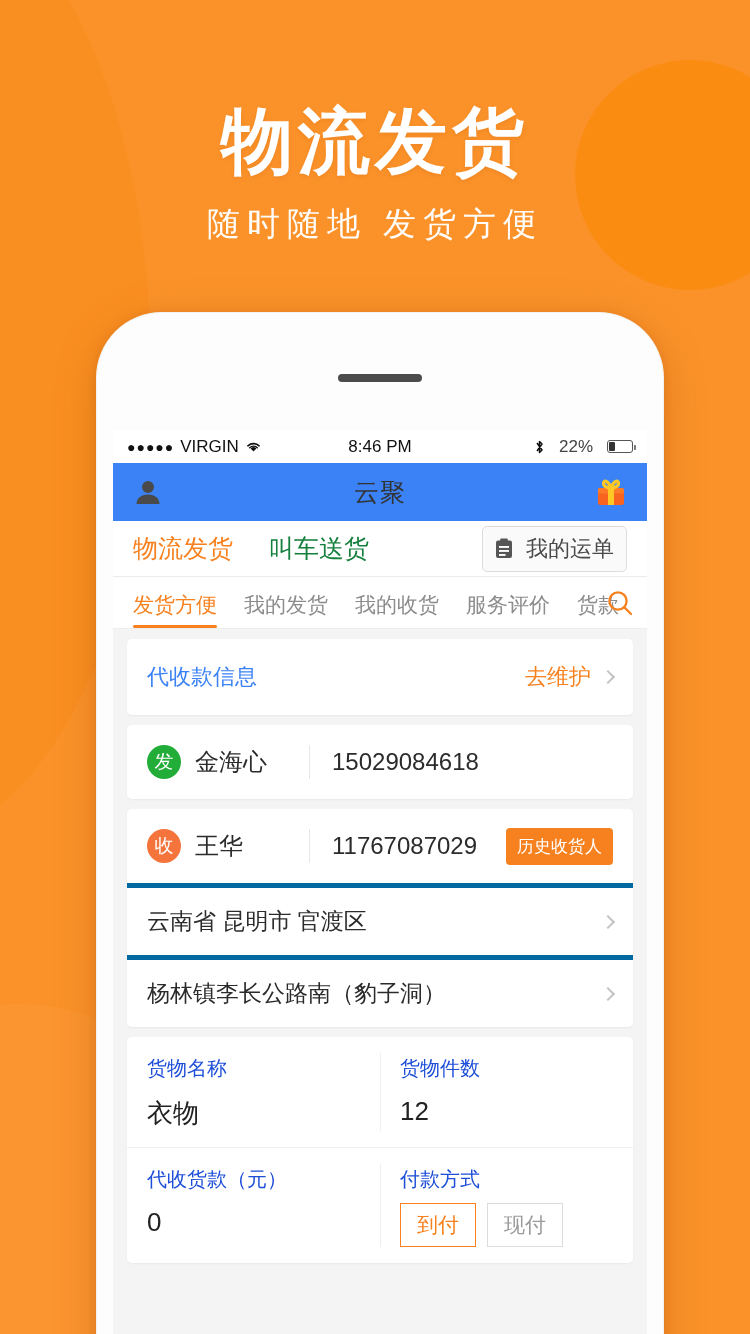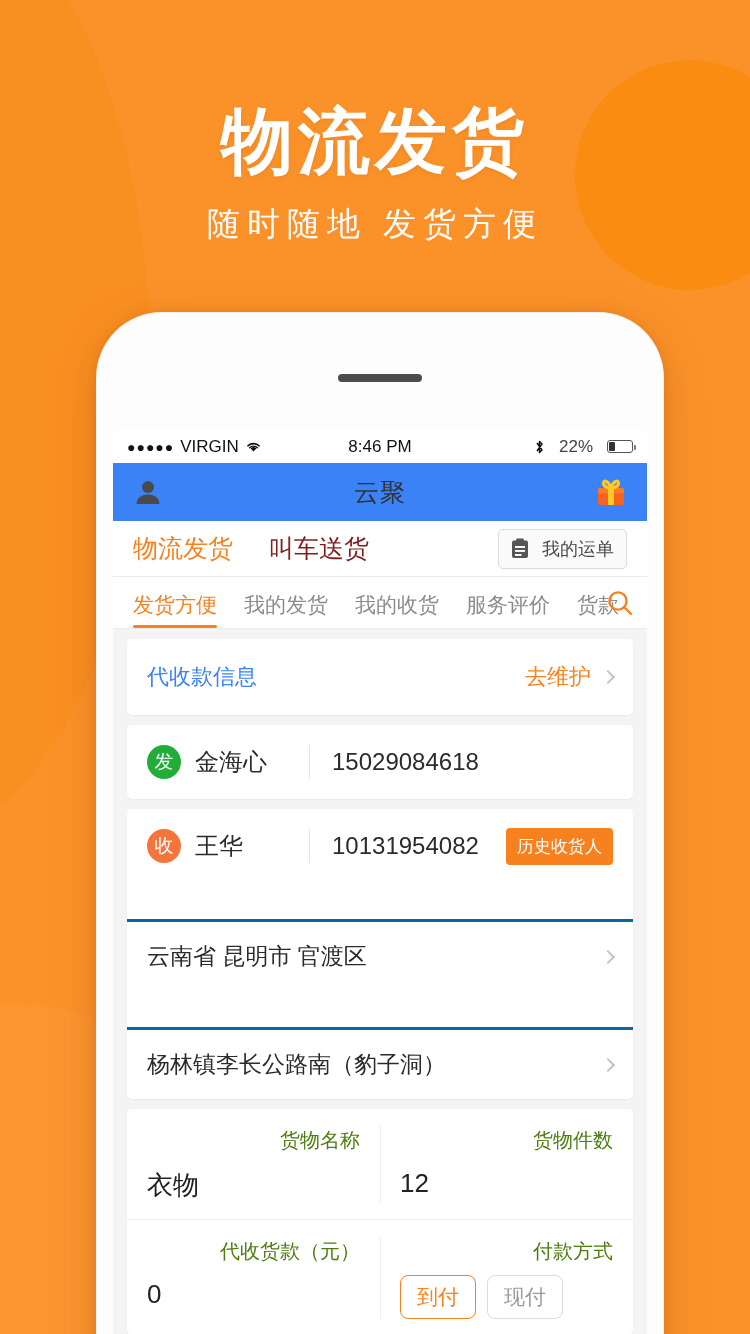--- a/index.html
+++ b/index.html
@@ -100,26 +100,26 @@
     font-size:25px; color:#333; letter-spacing:1px;
   }
   .person-ico { width:30px; height:30px; position:relative; z-index:2; }
   .gift-ico { margin-left:auto; width:32px; height:32px; position:relative; z-index:2; }
 
   
   .toprow {
     height:56px; background:#fff; display:flex; align-items:center;
     padding:0 20px; border-bottom:1px solid #ececec;
   }
-  .toptab { font-size:25px; color:#7f1d1d; margin-right:36px; }
+  .toptab { font-size:25px; color:#15803d; margin-right:36px; }
   .toptab.active { color:#f7811e; }
   .waybill-btn {
     margin-left:auto; display:flex; align-items:center; gap:13px;
     border:1px solid #dcdcdc; border-radius:5px; background:#fafafa;
-    padding:7px 12px; font-size:18px; color:#4a4a4a;
+    padding:7px 12px; font-size:22px; color:#4a4a4a;
   }
   .clip-ico { width:18px; height:21px; }
 
   
   .subtabs {
     height:52px; background:#fff; display:flex; align-items:flex-end;
     padding:0 14px 0 20px; position:relative; border-bottom:1px solid #ededed;
     overflow:hidden;
   }
   .subtab {
@@ -165,38 +165,37 @@
   .p-name { font-size:24px; color:#2b2b2b; margin-left:14px; width:110px; }
   .p-divider { width:1px; height:34px; background:#e6e6e6; margin:0 0 0 4px; }
   .p-phone { font-size:24px; color:#2b2b2b; margin-left:22px; flex:1; }
   .hist-btn {
     background:#f7811e; color:#fff; font-size:17px;
     padding:7px 11px; border-radius:4px; white-space:nowrap;
   }
 
   .row-addr {
     display:flex; align-items:center; height:72px; padding:4px 20px;
-    border-top:3px solid #0369a1;
-    margin-top:36px;
+    border-top:5px solid #0369a1;
   }
   .row-addr .txt { flex:1; font-size:23px; color:#2b2b2b; }
 
   
   .grid-row { display:flex; border-bottom:1px solid #f0f0f0; }
   .grid-row:last-child { border-bottom:none; }
   .cell { flex:1; padding:18px 20px 16px; position:relative; }
   .cell + .cell::before {
     content:""; position:absolute; left:0; top:16px; bottom:16px;
     width:1px; background:#efefef;
   }
-  .cell .k { font-size:20px; color:#4d7c0f;text-align:right; }
+  .cell .k { font-size:20px; color:#1d4ed8; }
   .cell .v { font-size:26px; color:#222; margin-top:14px; min-height:32px; }
   .pay-opts { display:flex; gap:11px; margin-top:10px; }
   .pay {
-    font-size:21px; padding:7px 16px; border-radius:8px;
+    font-size:21px; padding:7px 16px; border-radius:0;
     border:1px solid #dcdcdc; color:#9b9b9b; background:#fff;
   }
   .pay.sel { border-color:#f7811e; color:#f7811e; }
 </style>
 </head>
 <body>
 
 <div id="bg-wrap">
   <div class="bg-swoosh-l"></div>
   <div class="bg-swoosh-b"></div>
@@ -294,21 +293,21 @@
           <span class="p-divider"></span>
           <span class="p-phone">15029084618</span>
         </div>
       </div>
 
       <div class="card">
         <div class="row-person">
           <span class="badge recv">收</span>
           <span class="p-name">王华</span>
           <span class="p-divider"></span>
-          <span class="p-phone">10131954082</span>
+          <span class="p-phone">11767087029</span>
           <span class="hist-btn">历史收货人</span>
         </div>
         <div class="row-addr">
           <span class="txt">云南省 昆明市 官渡区</span>
           <span class="chev"></span>
         </div>
         <div class="row-addr">
           <span class="txt">杨林镇李长公路南（豹子洞）</span>
           <span class="chev"></span>
         </div>

